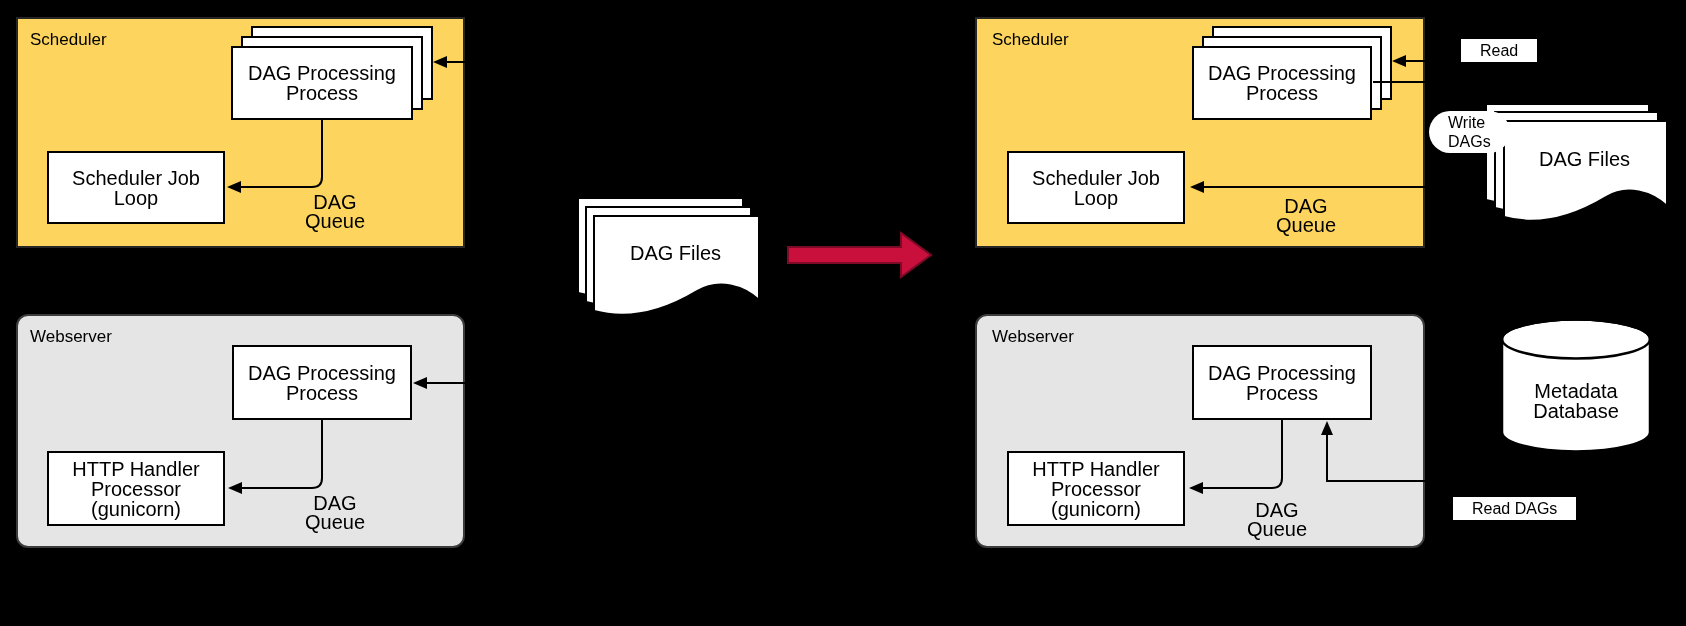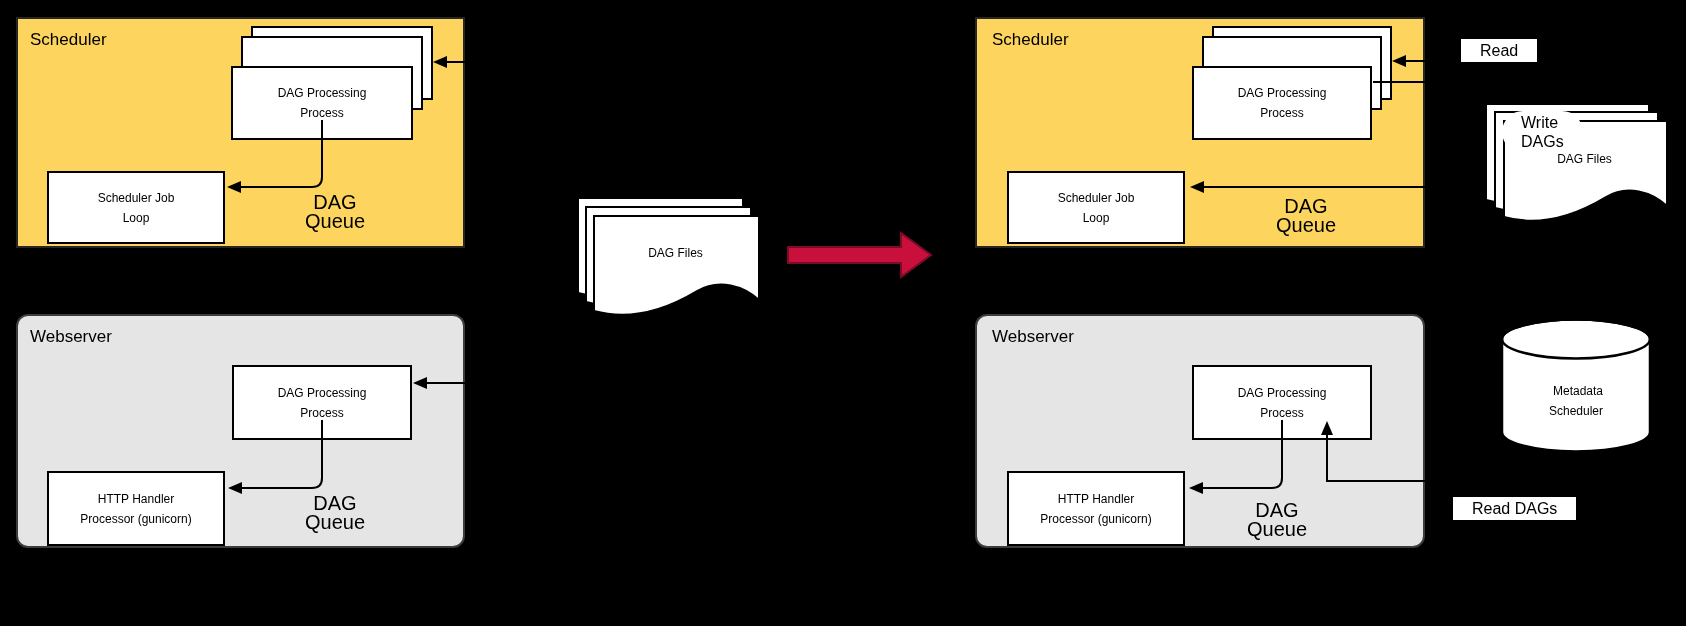--- a/index.html
+++ b/index.html
@@ -27,24 +27,23 @@
   }
   .node {
     position: absolute;
     background: #FFFFFF;
     border: 2px solid #000;
     box-sizing: border-box;
     display: flex;
     align-items: center;
     justify-content: center;
     text-align: center;
-    font-size: 12px;
+    font-size: 20px;
     line-height: 20px;
     white-space: pre-line;
-    margin-top: 20px;
   }
   .sheet {
     position: absolute;
     background: #FFFFFF;
     border: 2px solid #000;
     box-sizing: border-box;
   }
   .edge-text {
     position: absolute;
     font-size: 20px;
@@ -60,22 +59,22 @@
     line-height: 19px;
     padding: 2px 19px;
     white-space: pre-line;
     z-index: 60;
   }
   .icon-text {
     position: absolute;
     display: flex;
     align-items: center;
     justify-content: center;
-    text-align: right;
-    font-size: 12px;
+    text-align: center;
+    font-size: 20px;
     line-height: 20px;
     white-space: pre-line;
     z-index: 30;
   }
   svg.abs { position: absolute; }
   #overlay { position: absolute; left: 0; top: 0; z-index: 50; pointer-events: none; }
 </style>
 </head>
 <body>
 
@@ -128,38 +127,38 @@
   <div class="panel webserver" style="left:975px; top:314px; width:450px; height:234px;">
     <div class="panel-title" style="left:15px; top:11px;">Webserver</div>
     <div class="node" style="left:215px; top:29px; width:180px; height:75px;">DAG Processing
 Process</div>
     <div class="node" style="left:30px; top:135px; width:178px; height:75px;">HTTP Handler
 Processor (gunicorn)</div>
     <div class="edge-text" style="left:250px; top:185px; width:100px;">DAG Queue</div>
   </div>
 
   <div class="edge-badge" style="left:1461px; top:39px;">Read</div>
-  <div class="edge-badge" style="left:1502px; top:111px;border-radius:21px;">Write
+  <div class="edge-badge" style="left:1429px; top:111px;border-radius:21px;">Write
 DAGs</div>
 
   <svg class="abs" style="left:1485px; top:103px;" width="186" height="122" viewBox="0 0 186 122">
     <g fill="#FFFFFF" stroke="#000000" stroke-width="2">
       <path d="M1,1 H164 V86 C149,72 124,64 103,77 C78,92 40,108 1,97 Z"></path>
       <path transform="translate(9,8)" d="M1,1 H164 V86 C149,72 124,64 103,77 C78,92 40,108 1,97 Z"></path>
       <path transform="translate(18,17)" d="M1,1 H164 V86 C149,72 124,64 103,77 C78,92 40,108 1,97 Z"></path>
     </g>
   </svg>
   <div class="icon-text" style="left:1503px; top:120px; width:163px; height:78px;">DAG Files</div>
 
   <svg class="abs" style="left:1500px; top:318px;" width="152" height="137" viewBox="0 0 152 137">
     <path d="M2,21 A74,19.5 0 0 1 150,21 L150,114 A74,19.5 0 0 1 2,114 Z" fill="#FFFFFF" stroke="#000000" stroke-width="2.5"></path>
     <ellipse cx="76" cy="21" rx="74" ry="19.5" fill="none" stroke="#000000" stroke-width="2.5"></ellipse>
   </svg>
   <div class="icon-text" style="left:1502px; top:375px; width:148px; height:52px;">Metadata
-Scheduler</div>
+Database</div>
 
   <div class="edge-badge" style="left:1453px; top:485px;margin-top:12px;">Read DAGs</div>
 
   <svg id="overlay" width="1686" height="626" viewBox="0 0 1686 626">
     <g stroke="#000000" stroke-width="2" fill="none">
 
       <path d="M445,62 H472"></path>
 
       <path d="M322,120 V177 Q322,187 312,187 H240"></path>
 

